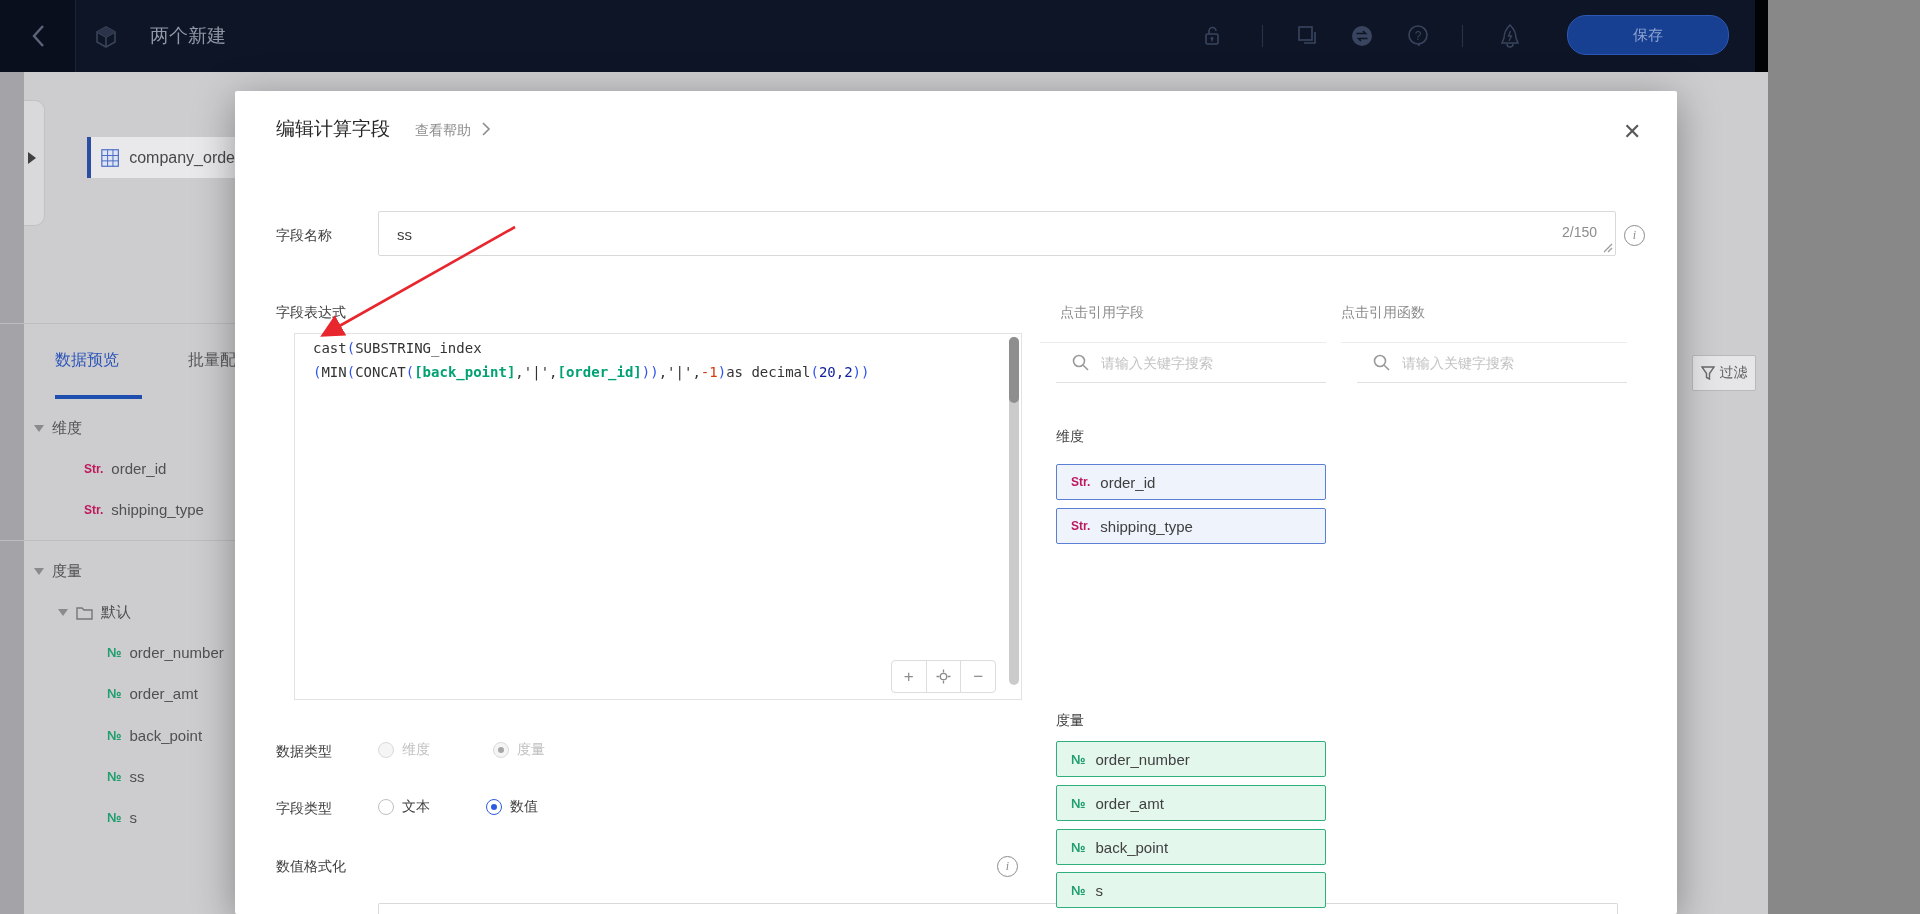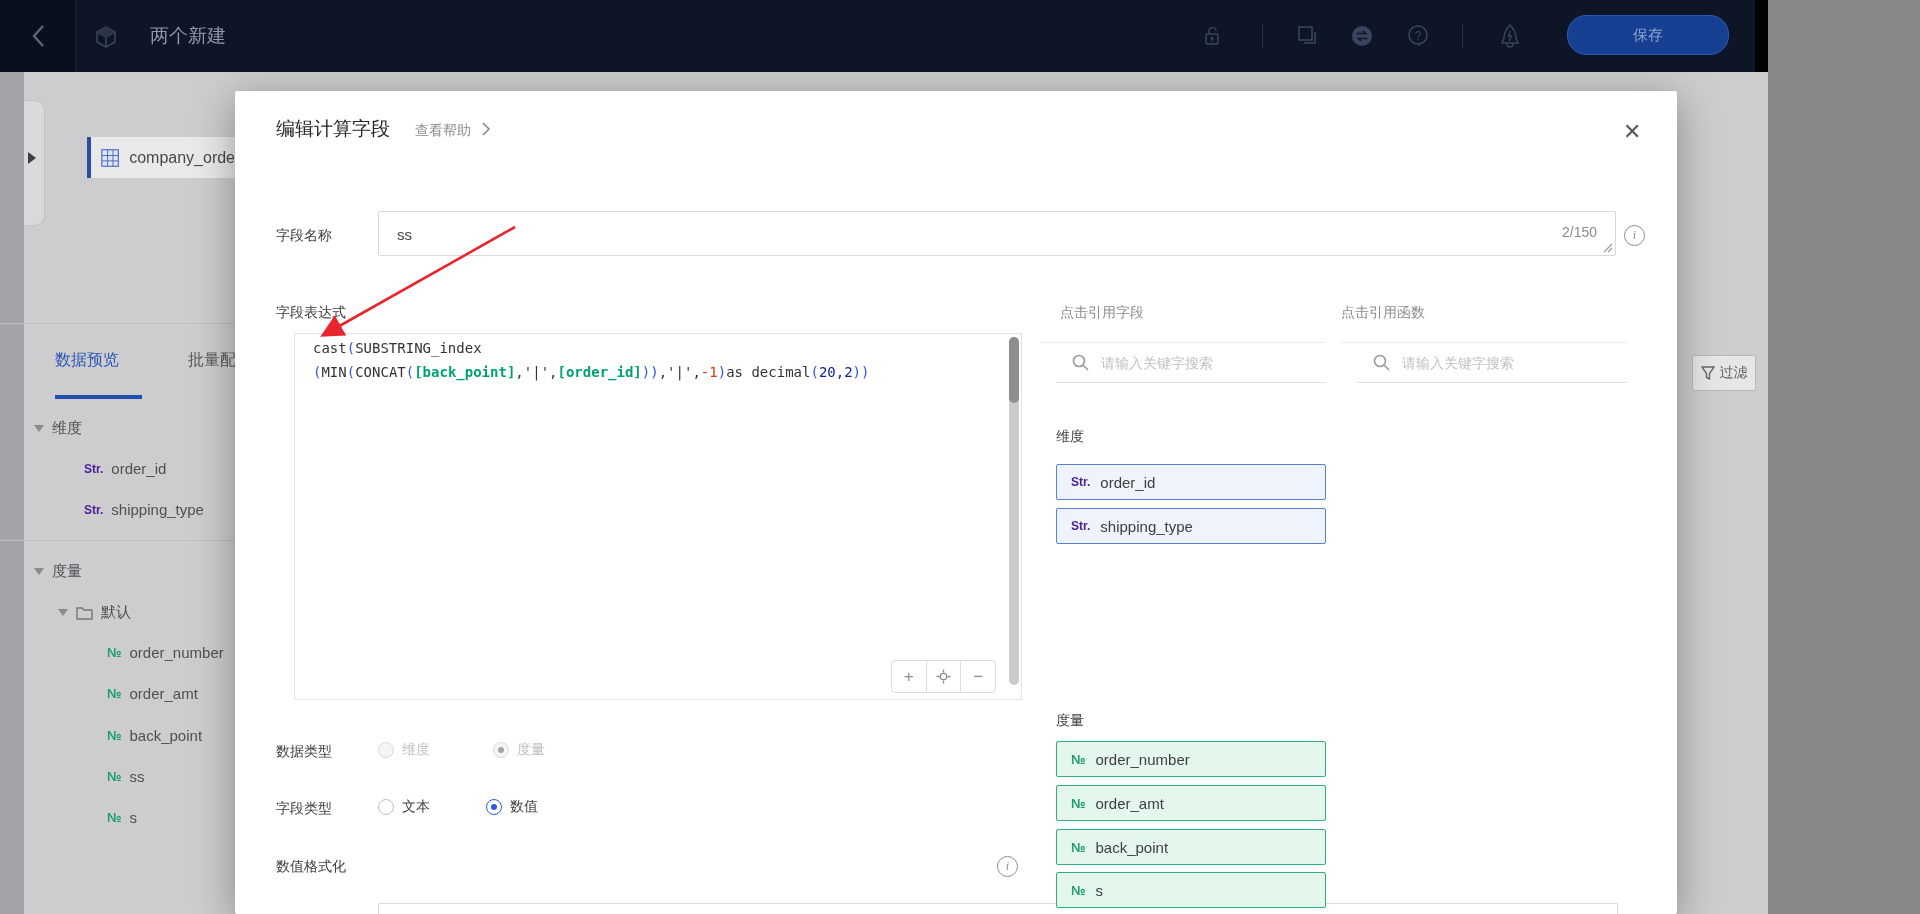--- a/index.html
+++ b/index.html
@@ -26,21 +26,21 @@
   .ds-item{position:absolute;left:87px;top:137px;width:148px;height:41px;background:#e9e9eb;border-left:4px solid #2a4da3;
            display:flex;align-items:center;gap:10px;padding-left:10px;box-sizing:border-box;overflow:hidden;white-space:nowrap;
            color:#48484b;font-size:16px;}
   .bg-divider{position:absolute;left:0;width:235px;height:1px;background:#bdbdc0;}
   .tab{position:absolute;top:350px;font-size:16px;white-space:nowrap;cursor:pointer;}
   .tab.active{color:#2d55b8;}
   .tab.plain{color:#58585b;}
   .tab-underline{position:absolute;left:55px;top:395px;width:87px;height:4px;background:#1e4fae;}
   .tree-row{position:absolute;display:flex;align-items:center;gap:8px;color:#505053;font-size:15px;white-space:nowrap;}
   .caret-down{width:0;height:0;border-left:5px solid transparent;border-right:5px solid transparent;border-top:7px solid #8a8a8d;}
-  .pfx-str{color:#4c1d95;font-size:12px;font-weight:bold;}
+  .pfx-str{color:#be185d;font-size:12px;font-weight:bold;}
   .pfx-num{color:#1f9e6e;font-size:13px;font-weight:bold;}
   .flt-btn{position:absolute;left:1692px;top:347px;width:64px;height:36px;background:#e6e6e8;border:1px solid #b9b9bc;border-radius:2px;
            display:flex;align-items:center;justify-content:center;gap:5px;color:#606063;font-size:14px;box-sizing:border-box;cursor:pointer;margin-top:8px;}
   .rfr-btn{position:absolute;left:1777px;top:345px;width:112px;height:38px;background:#404040;border-radius:2px;
            display:flex;align-items:center;justify-content:center;gap:6px;color:#bcc7e0;font-size:14px;cursor:pointer;}
   
   .modal{position:absolute;left:235px;top:91px;width:1442px;height:823px;background:#ffffff;border-radius:2px;
          box-shadow:0 8px 40px rgba(0,0,0,0.35);}
   .m{position:absolute;}
   .m-title{font-size:19px;color:#262626;font-weight:500;}

